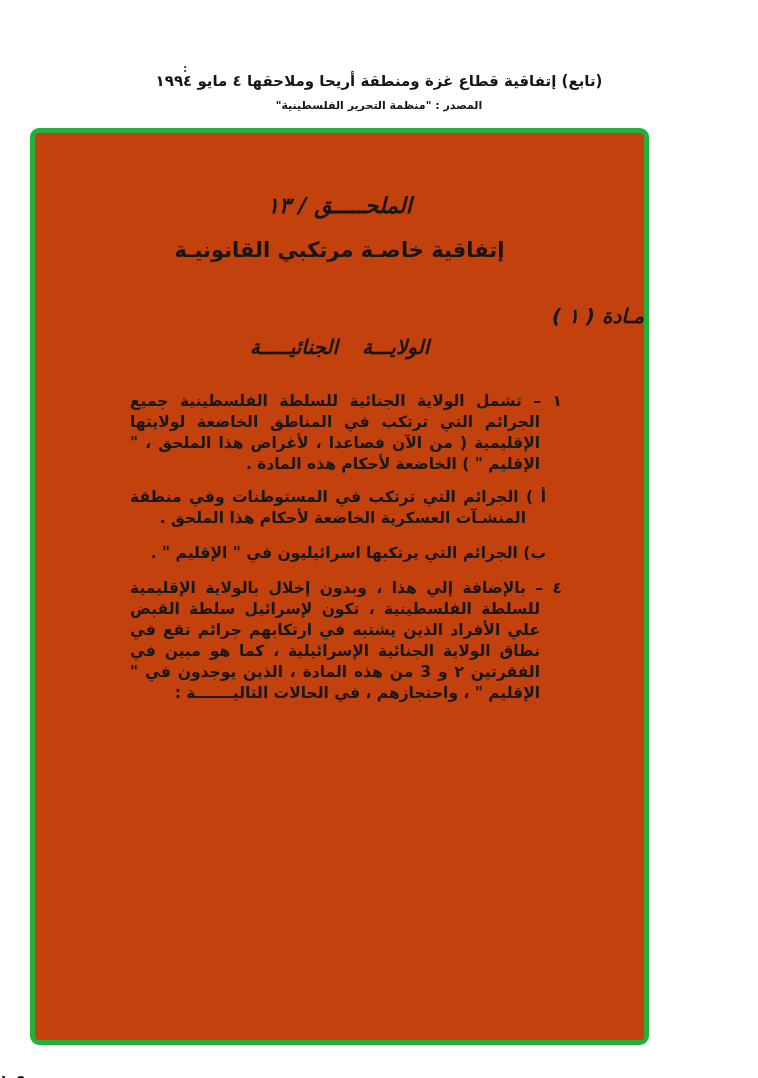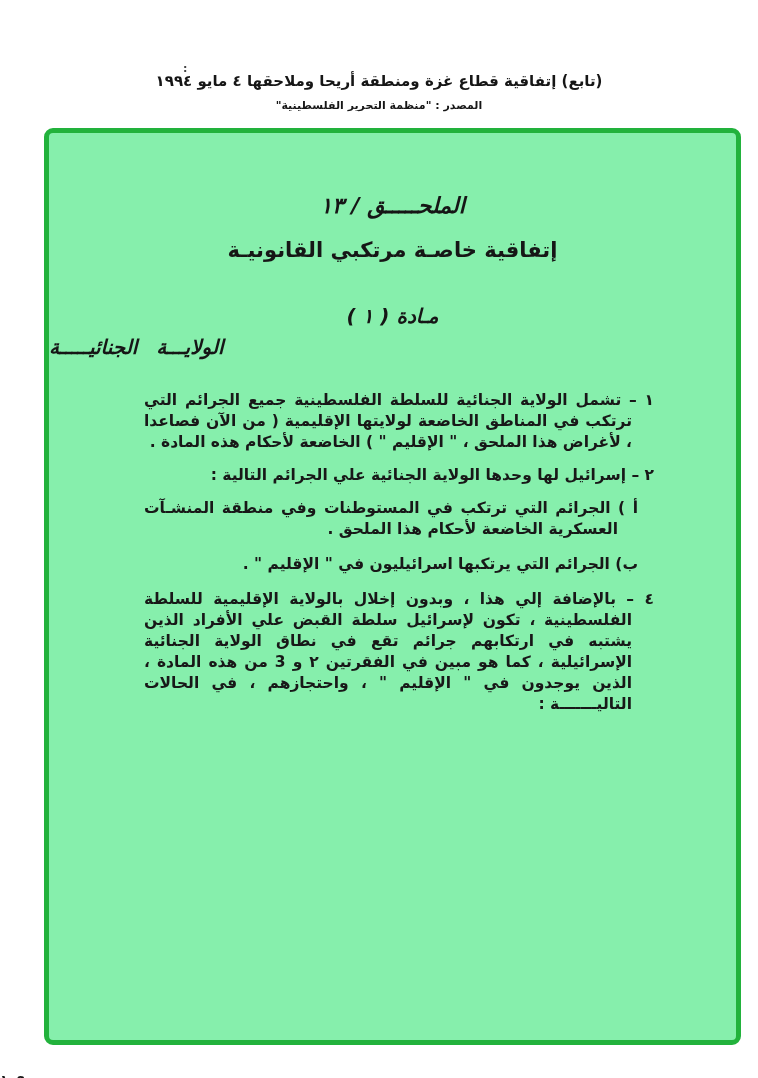--- a/index.html
+++ b/index.html
@@ -30,61 +30,62 @@
     left: 183px;
     top: 34px;
     font-size: 11px;
     font-weight: bold;
     color: #444;
   }
 
   
   .green-box {
     position: absolute;
-    left: 44px;
+    left: 30px;
     top: 100px;
-    width: 697px;
+    width: 619px;
     height: 917px;
     box-sizing: border-box;
     border: 5px solid #22b23c;
     border-radius: 9px;
-    background: #86efac;
+    background: #c2410c;
   }
 
   .annex-title {
     margin-top: 60px;
     text-align: center;
     direction: rtl;
     font-size: 22px;
     font-weight: bold;
     font-style: italic;
   }
   .subtitle {
     margin-top: 20px;
     text-align: center;
     direction: rtl;
     font-size: 21px;
     font-weight: bold;
   }
   .article-title {
     margin-top: 42px;
-    text-align: center;
+    text-align: right;
     direction: rtl;
     font-size: 20px;
     font-weight: bold;
     font-style: italic;
   }
   .article-subject {
     margin-top: 7px;
-    text-align: left;
+    text-align: center;
     direction: rtl;
     font-size: 20px;
     font-weight: bold;
     font-style: italic;
     word-spacing: 12px;
+    font-family: Liberation Mono, monospace;
   }
 
   .body-text {
     margin: 31px 82px 0 95px;
     direction: rtl;
     font-size: 15.5px;
     line-height: 21px;
     font-weight: bold;
     color: #181818;
   }
@@ -128,21 +129,20 @@
   <span class="header-colon">:</span>
 
   <div class="green-box">
     <div class="annex-title">الملحـــــق / ١٣</div>
     <div class="subtitle">إتفاقية خاصـة مرتكبي القانونيـة</div>
     <div class="article-title">مـادة  ( ١ )</div>
     <div class="article-subject">الولايـــة الجنائيـــــة</div>
 
     <div class="body-text">
       <p class="num">١ – تشمل الولاية الجنائية للسلطة الفلسطينية جميع الجرائم التي ترتكب في المناطق الخاضعة لولايتها الإقليمية ( من الآن فصاعدا ،  لأغراض هذا الملحق ، " الإقليم " ) الخاضعة لأحكام هذه المادة .</p>
-      <p class="num">٢ – إسرائيل لها وحدها الولاية الجنائية علي الجرائم التالية :</p>
       <p class="sub">أ ) الجرائم التي ترتكب في المستوطنات وفي منطقة المنشـآت العسكرية الخاضعة لأحكام هذا الملحق .</p>
       <p class="sub">ب) الجرائم التي يرتكبها اسرائيليون في " الإقليم " .</p>
       <p class="num">٤ – بالإضافة إلي هذا ،  وبدون إخلال بالولاية الإقليمية للسلطة الفلسطينية ، تكون لإسرائيل سلطة القبض علي الأفراد الذين يشتبه في ارتكابهم جرائم تقع في نطاق الولاية الجنائية الإسرائيلية ،  كما هو مبين في الفقرتين ٢ و 3 من هذه المادة ، الذين يوجدون في " الإقليم " ، واحتجازهم ،  في الحالات التاليـــــــة :</p>
     </div>
   </div>
 
   <div class="page-number">١٠٩</div>
 
 </div>
 

